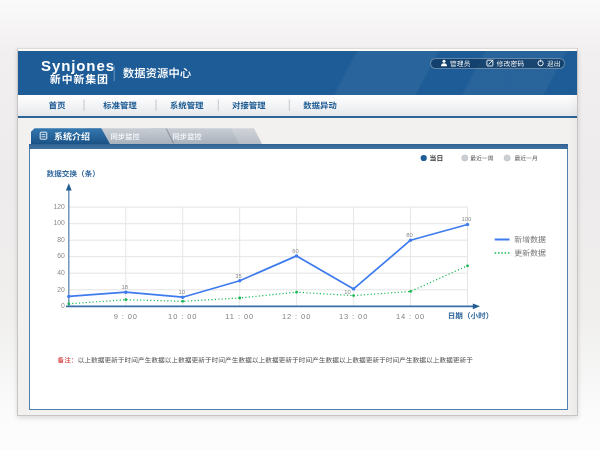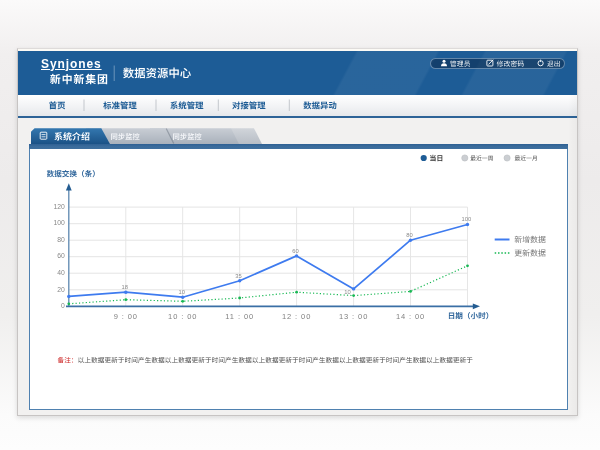--- a/index.html
+++ b/index.html
@@ -5,21 +5,21 @@
 html,body { width:600px; height:450px; overflow:hidden; font-family:"Liberation Sans",sans-serif; }
 body { background:linear-gradient(180deg,#fbfafa 0%,#f1efef 12%,#edebeb 40%,#f0efee 70%,#fbfbfb 92%,#fdfdfd 100%); position:relative; }
 .abs { position:absolute; }
 #win { left:17px; top:48px; width:561px; height:368px; background:#f2f1f0; border:1px solid #c7c4c3; border-top-color:#dedbda; box-shadow:0 2px 5px rgba(0,0,0,.13); }
 #topstrip { left:18px; top:49px; width:559px; height:2px; background:#fcfaf5; }
 #hdr { left:18px; top:51px; width:559px; height:43.5px;
  background:
   linear-gradient(118deg, rgba(255,255,255,0) 58%, rgba(255,255,255,.055) 58.5%, rgba(255,255,255,.055) 72%, rgba(255,255,255,0) 72.5%),
   linear-gradient(118deg, rgba(255,255,255,0) 80%, rgba(255,255,255,.05) 80.5%, rgba(255,255,255,.05) 94%, rgba(255,255,255,0) 94.5%),
   #1d5c96; }
-#logo { left:41px; top:56.5px; font-size:12px; font-weight:bold; color:#fff; letter-spacing:0.9px;text-decoration:underline; }
+#logo { left:41px; top:56.5px; font-size:15px; font-weight:bold; color:#fff; letter-spacing:0.9px; }
 #pill { left:430px; top:58px; width:135px; height:11px; border:1px solid rgba(195,220,243,.45); border-radius:6px; background:rgba(6,30,58,.44); }
 #nav { left:18px; top:94.5px; width:559px; height:21.5px; background:linear-gradient(180deg,#ffffff 0%,#f2f3f5 55%,#e6e8eb 100%); }
 #navline { left:18px; top:116px; width:559px; height:2px; background:#2d6397; }
 .tab { top:128.2px; height:15.9px; }
 #tab1 { left:31px; width:79px; clip-path:polygon(0 22%, 4.5% 0, 89% 0, 100% 100%, 0 100%); background:linear-gradient(180deg,#3478b0,#1b5286); z-index:4; }
 #tab2 { left:86px; width:87px; clip-path:polygon(0 0, 91% 0, 100% 100%, 0 100%); background:linear-gradient(180deg,#c9ced5,#a9b1bb); z-index:3; }
 #tab3 { left:150px; width:89px; clip-path:polygon(0 0, 91% 0, 100% 100%, 0 100%); background:linear-gradient(180deg,#c9ced5,#a9b1bb); z-index:2; }
 #tabtail { left:231px; width:31px; top:128.2px; height:15.9px; clip-path:polygon(0 0, 74% 0, 100% 100%, 0 100%); background:linear-gradient(180deg,rgba(201,206,213,.8),rgba(169,177,187,.8)); z-index:1; }
 #bluebar { left:28.5px; top:143.5px; width:539px; height:5px; background:linear-gradient(180deg,#2e6093 0%,#3a6b9b 45%,#3f6f9e 100%); z-index:5; }
 #panel { left:28.5px; top:148.5px; width:539px; height:261.5px; background:#fff; border:1px solid #4f81b0; border-top:none; }

